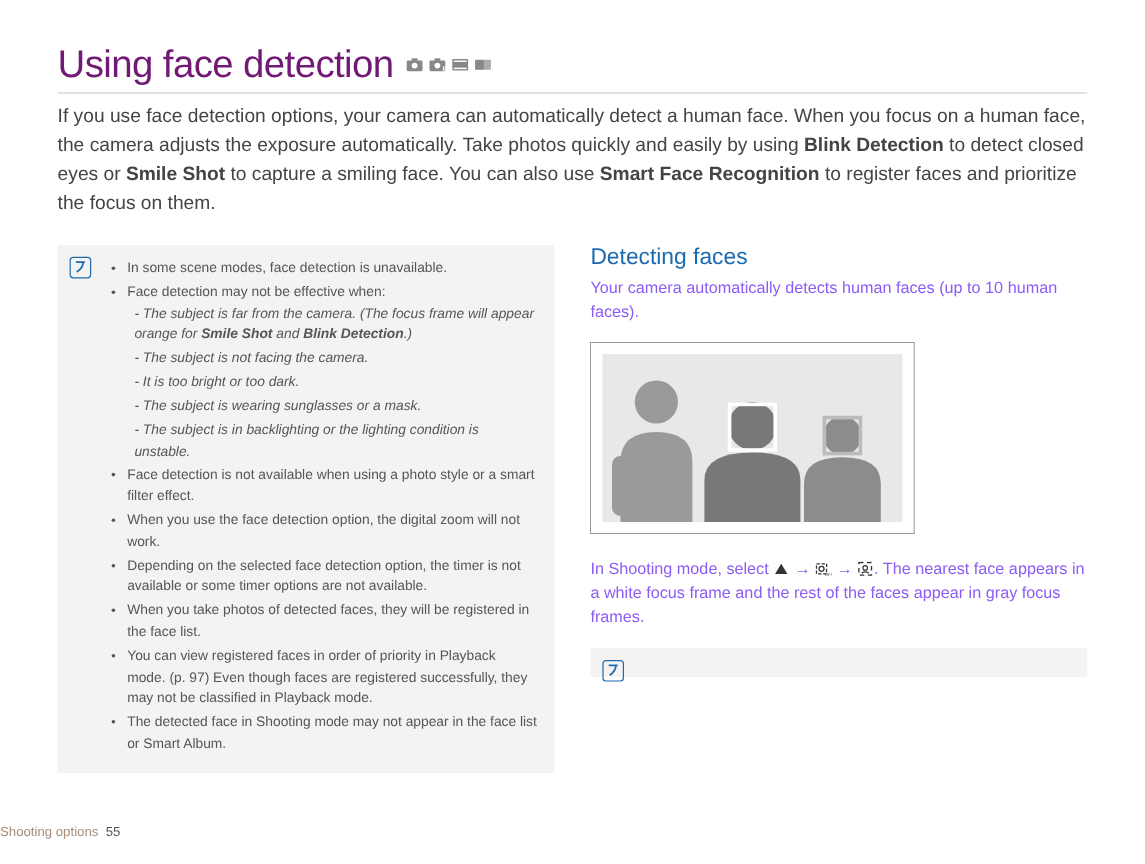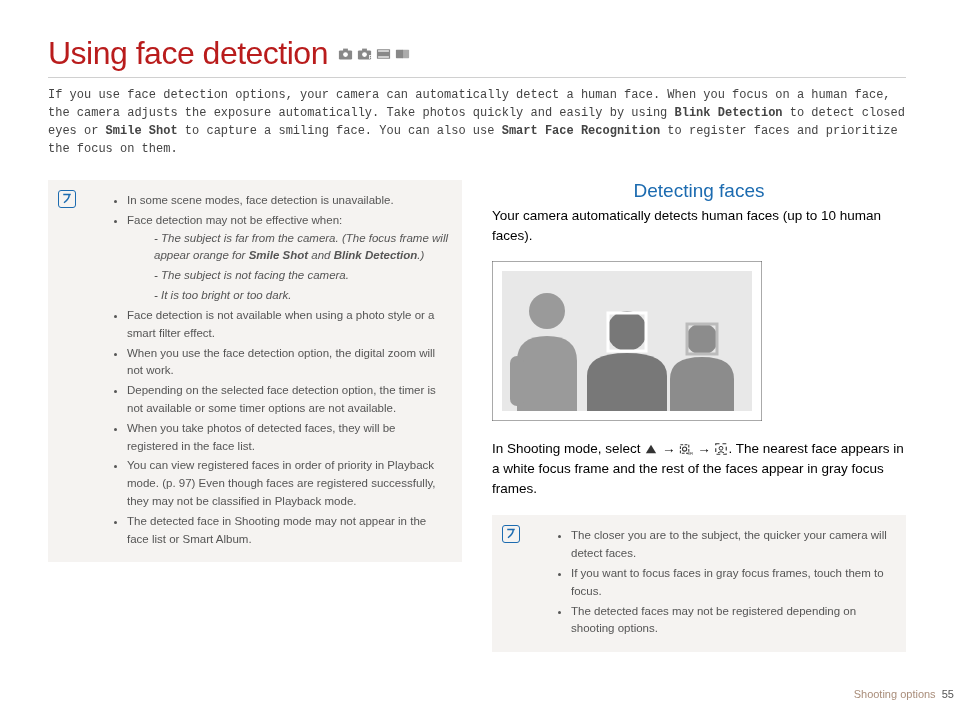--- a/index.html
+++ b/index.html
@@ -8,36 +8,35 @@
       background: #fff;
       width: 954px;
       height: 720px;
       padding: 35px 48px 20px 48px;
       color: #3a3a3a;
       position: relative;
     }
     .page-title {
       font-size: 32px;
       font-weight: 300;
-      color: #b91c1c;
+      color: #701a75;
       display: flex;
       align-items: center;
       gap: 10px;
       font-stretch: condensed;
       letter-spacing: -0.5px;
     }
     .title-icons { display: inline-flex; gap: 4px; align-items: center; }
     .title-icons svg { width: 15px; height: 12px; fill: #888; }
     .hr { height: 1px; background: #d0d0d0; margin: 5px 0 8px 0; }
     .intro {
-      font-size: 12px;
+      font-size: 16px;
       line-height: 1.5;
       color: #444;
       font-weight: 300;
-      font-family: Liberation Mono, monospace;
     }
     .intro b { font-weight: 700; }
     .columns {
       display: flex;
       gap: 30px;
       margin-top: 22px;
     }
     .col { flex: 1; min-width: 0; }
     .note-box {
       background: #f5f3f1;
@@ -55,52 +54,51 @@
       width: 18px;
       height: 18px;
       border: 1.5px solid #1c6bb0;
       border-radius: 3px;
       display: flex;
       align-items: center;
       justify-content: center;
     }
     .note-icon svg { width: 12px; height: 12px; stroke: #1c6bb0; fill: none; stroke-width: 2; }
     .note-box ul { list-style: disc; padding-left: 14px; }
-    .note-box ul li { margin-bottom: 2px; margin-left: 21px; }
+    .note-box ul li { margin-bottom: 2px; }
     .note-box ul ul { list-style: none; padding-left: 6px; font-style: italic; }
     .note-box ul ul li::before { content: "- "; }
     .note-box b { font-weight: 700; }
     .section-title {
       font-size: 19px;
       color: #1c6bb0;
       font-weight: 300;
       margin-bottom: 4px;
-      text-align: center;
     }
     .body-text {
       font-size: 13.5px;
       line-height: 1.5;
-      color: #000000;
+      color: #8b5cf6;
       font-weight: 300;
     }
     .illus {
       margin: 14px 0;
       width: 270px;
     }
     .inline-icon {
       display: inline-block;
       vertical-align: -2px;
       width: 14px;
       height: 12px;
     }
     .footer {
       position: absolute;
       bottom: 20px;
       left: 0; right: 0;
-      text-align: right;
+      text-align: left;
       font-size: 11px;
       color: #a98d7a;
       font-weight: 300;
     }
     .footer .pn { color: #555; }
   </style>
 </head>
 <body>
 
 <div class="page-title">
@@ -139,20 +137,22 @@
         <svg viewBox="0 0 16 16">
             <path d="M3 2 L13 2 M11 2 Q11 8 4 13"></path>
           </svg>
       </div>
       <ul id="left-notes">
           <li>In some scene modes, face detection is unavailable.</li>
           <li>Face detection may not be effective when:<ul>
               <li>The subject is far from the camera. (The focus frame will appear orange for <b>Smile Shot</b> and <b>Blink Detection</b>.)</li>
               <li>The subject is not facing the camera.</li>
               <li>It is too bright or too dark.</li>
+              <li>The subject is wearing sunglasses or a mask.</li>
+              <li>The subject is in backlighting or the lighting condition is unstable.</li>
             </ul></li>
           <li>Face detection is not available when using a photo style or a smart filter effect.</li>
           <li>When you use the face detection option, the digital zoom will not work.</li>
           <li>Depending on the selected face detection option, the timer is not available or some timer options are not available.</li>
           <li>When you take photos of detected faces, they will be registered in the face list.</li>
           <li>You can view registered faces in order of priority in Playback mode. (p. 97) Even though faces are registered successfully, they may not be classified in Playback mode.</li>
           <li>The detected face in Shooting mode may not appear in the face list or Smart Album.</li>
         </ul>
     </div>
   </div>
@@ -202,24 +202,19 @@
           <path d="M4 13 Q8 10 12 13" fill="none" stroke="#333" stroke-width="1.3"></path>
         </svg><span>. The nearest face appears in a white focus frame and the rest of the faces appear in gray focus frames.</span>
     </p>
 
     <div class="note-box" style="margin-top:16px">
       <div class="note-icon">
         <svg viewBox="0 0 16 16">
             <path d="M3 2 L13 2 M11 2 Q11 8 4 13"></path>
           </svg>
       </div>
-      <ul id="right-notes">
-          <li>The closer you are to the subject, the quicker your camera will detect faces.</li>
-          <li>If you want to focus faces in gray focus frames, touch them to focus.</li>
-          <li>The detected faces may not be registered depending on shooting options.</li>
-        </ul>
     </div>
   </div>
 </div>
 
 <div class="footer">
   <span>Shooting options</span>&nbsp;&nbsp;<span class="pn">55</span>
 </div>
 
 </body></html>

